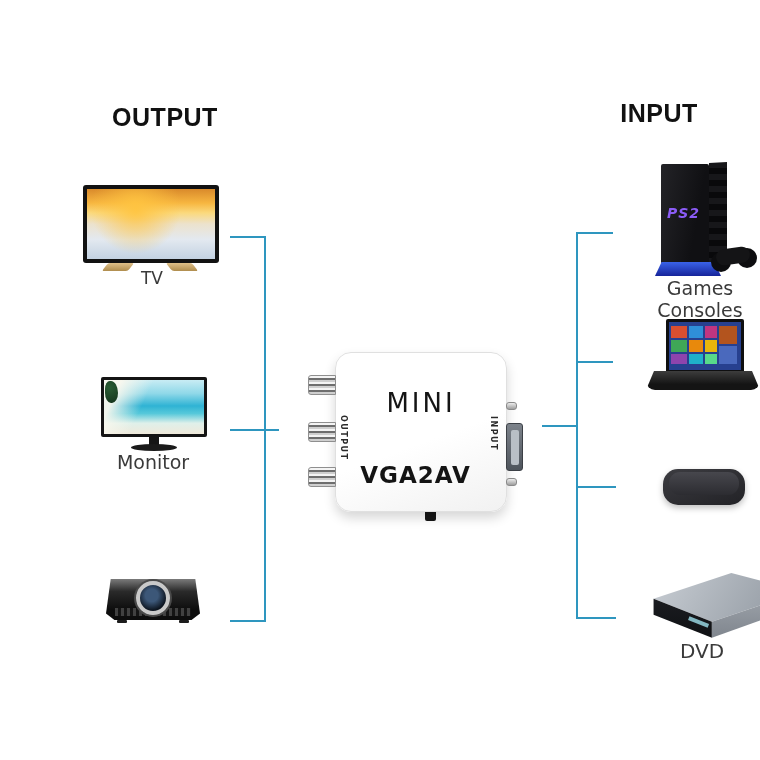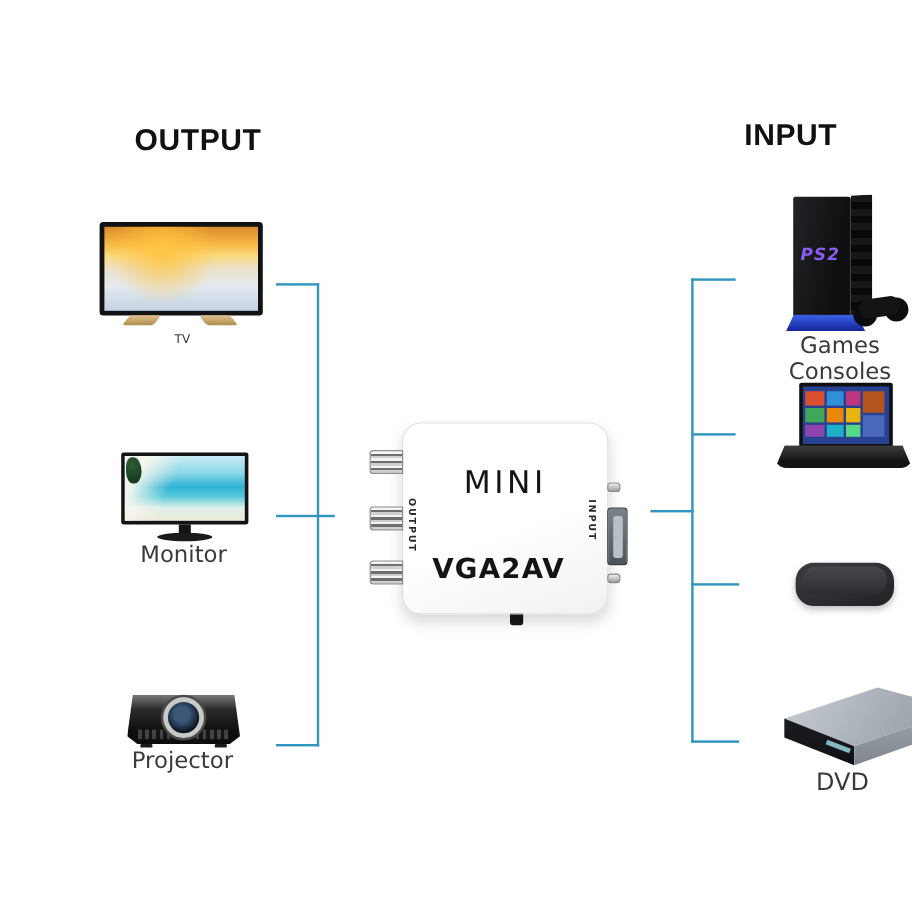--- a/index.html
+++ b/index.html
@@ -126,41 +126,40 @@
   <div class="abs heading" style="left:64px;top:103px;width:108px;">OUTPUT</div>
   <div class="abs heading" style="left:573px;top:99px;width:78px;">INPUT</div>
 
   <div>
     <div class="abs tv-bezel">
       <div class="tv-screen"></div>
     </div>
     <div class="abs tv-foot l"></div>
     <div class="abs tv-foot r"></div>
   </div>
-  <div class="abs dev-label" style="left:36px;top:278px;width:138px;font-size:10px;">TV</div>
+  <div class="abs dev-label" style="left:36px;top:268px;width:138px;font-size:17px;">TV</div>
 
   <div>
     <div class="abs mon-bezel">
       <div class="mon-screen">
         <div class="mon-palm"></div>
       </div>
     </div>
     <div class="abs mon-neck"></div>
     <div class="abs mon-base"></div>
   </div>
   <div class="abs dev-label" style="left:46px;top:451px;width:120px;font-size:19px;">Monitor</div>
 
   <div>
     <div class="abs proj-body"></div>
     <div class="abs proj-grille" style="left:68px;"></div>
     <div class="abs proj-lens-ring"></div>
     <div class="abs proj-foot" style="left:70px;"></div>
     <div class="abs proj-foot" style="left:132px;"></div>
   </div>
-  <div class="abs dev-label" style="left:45px;top:623px;width:120px;font-size:19px;">Projector</div>
 
   <div>
     <div class="abs ps2-front"></div>
     <div class="abs ps2-side"></div>
     <div class="abs ps2-logo">PS2</div>
     <div class="abs ps2-stand"></div>
     <div class="abs pad pad-grip-l"></div>
     <div class="abs pad pad-grip-r"></div>
     <div class="abs pad-body"></div>
   </div>

